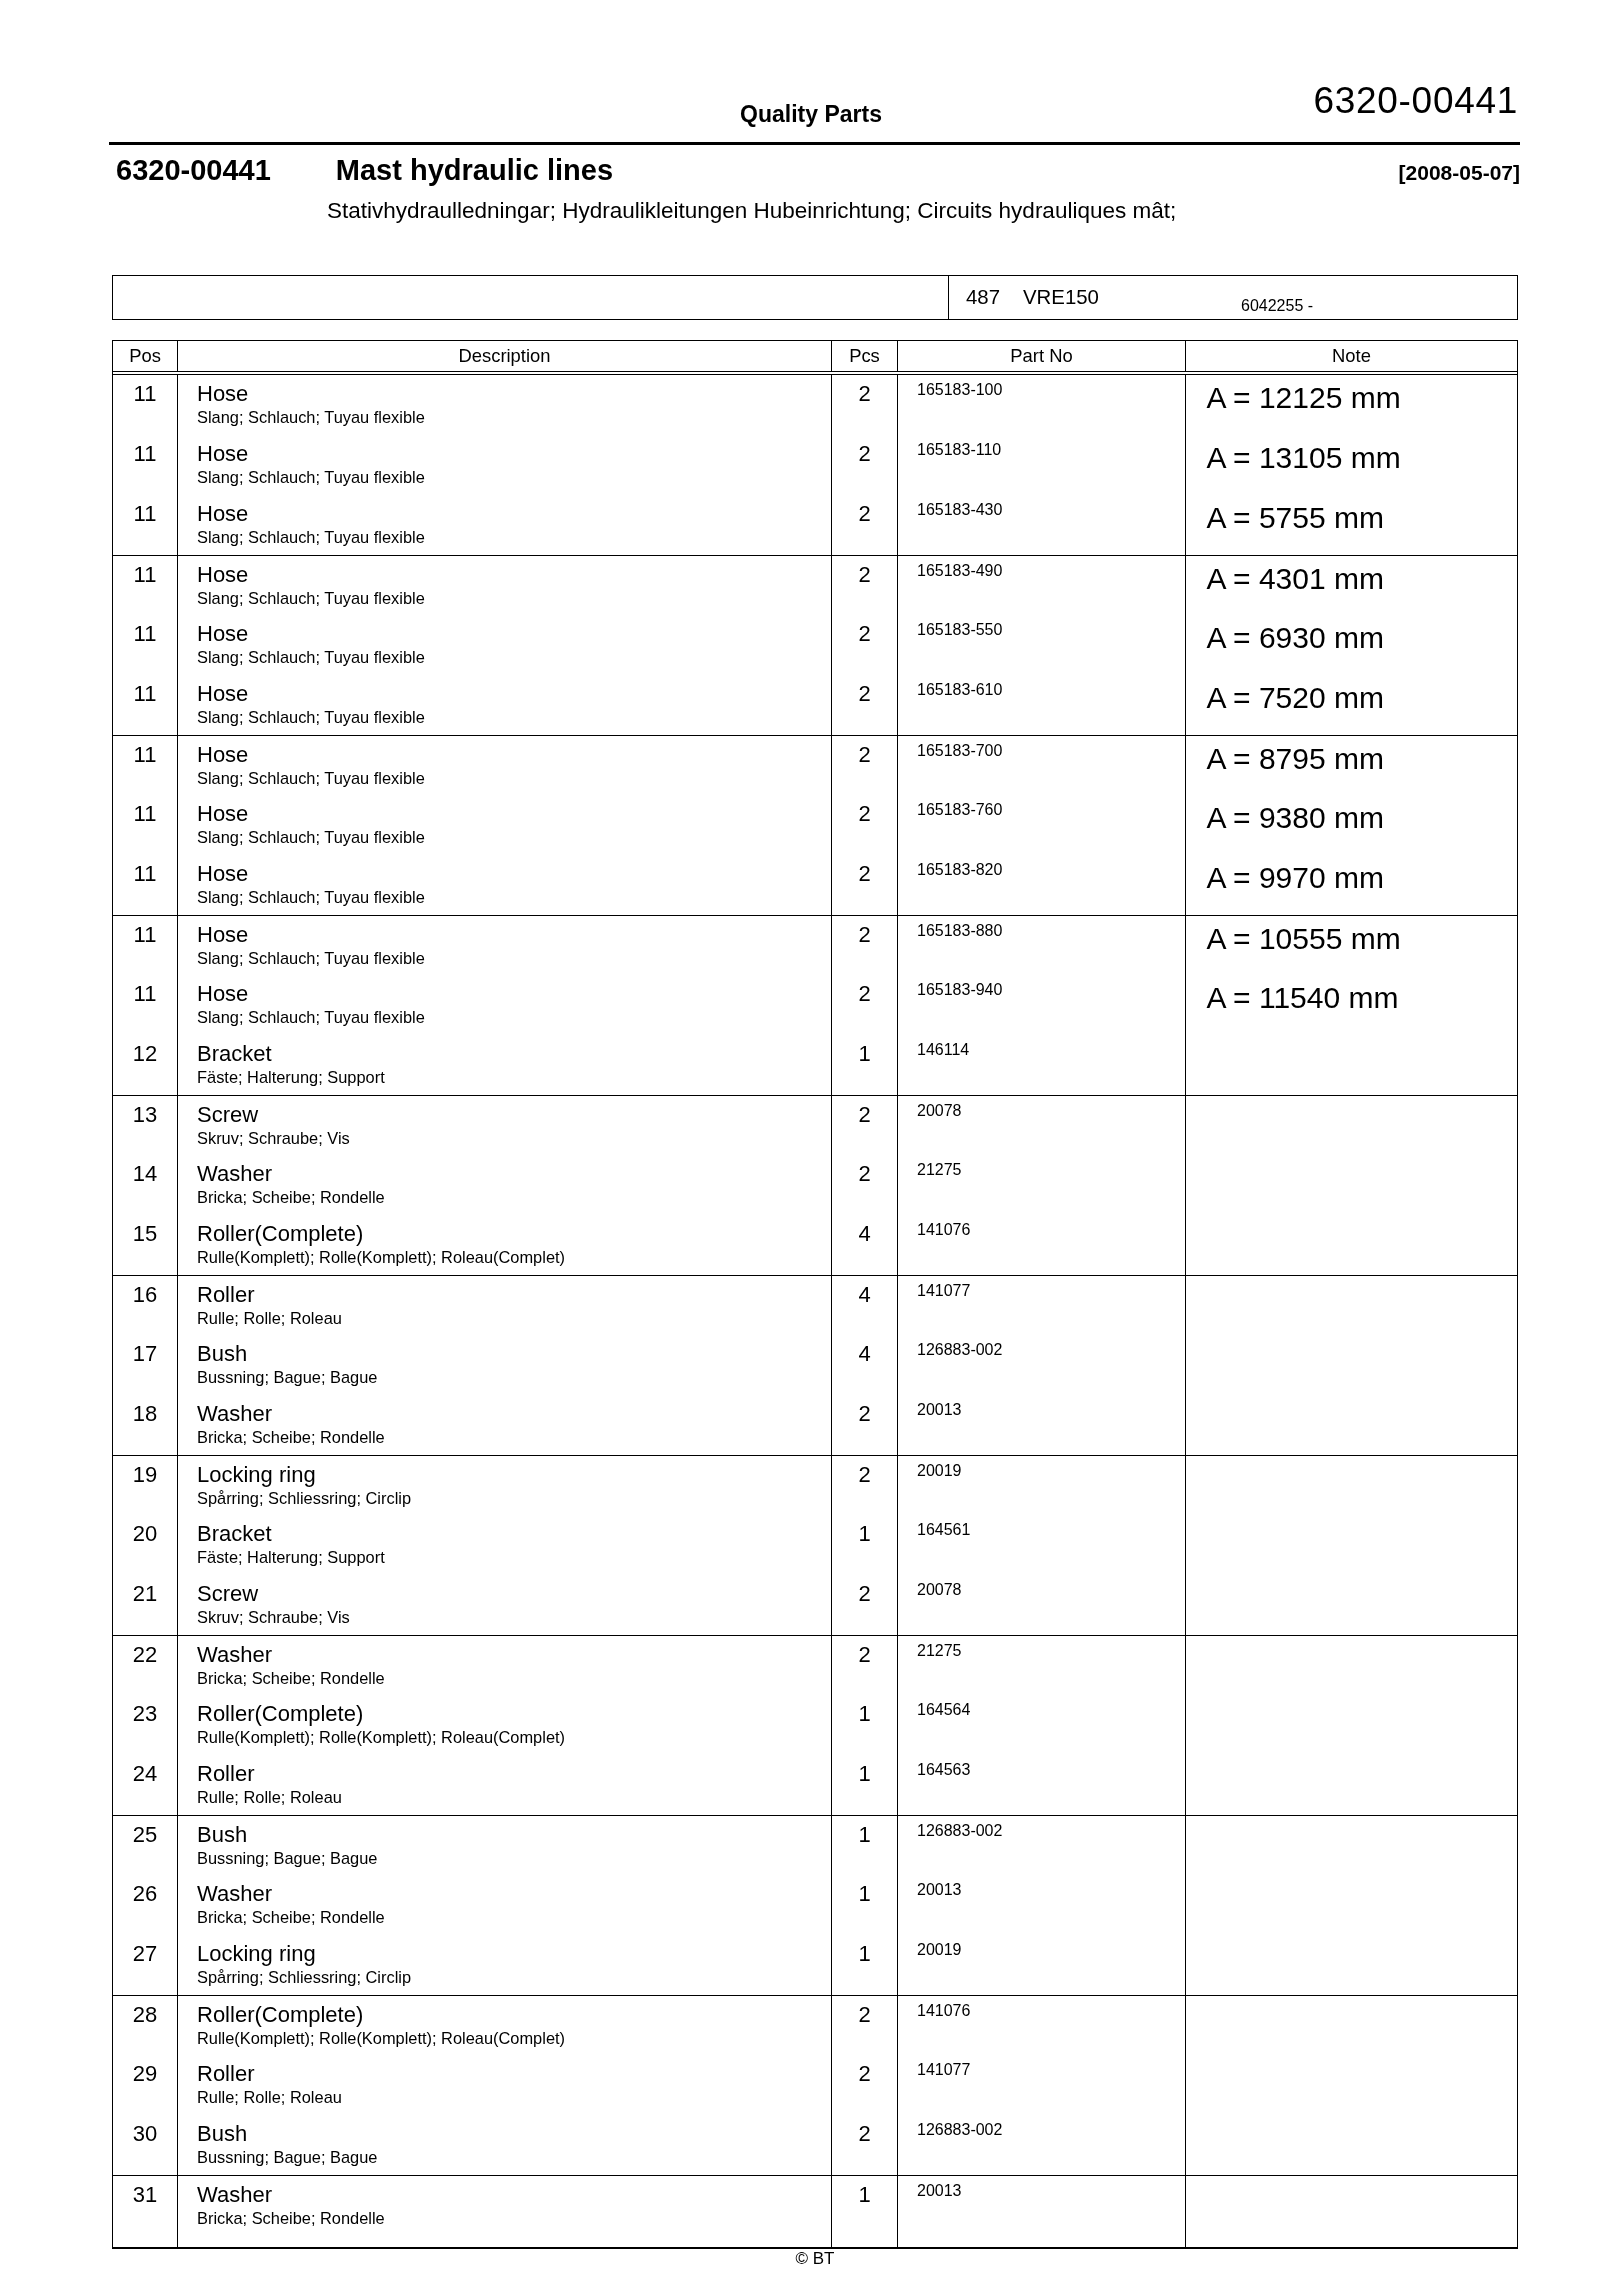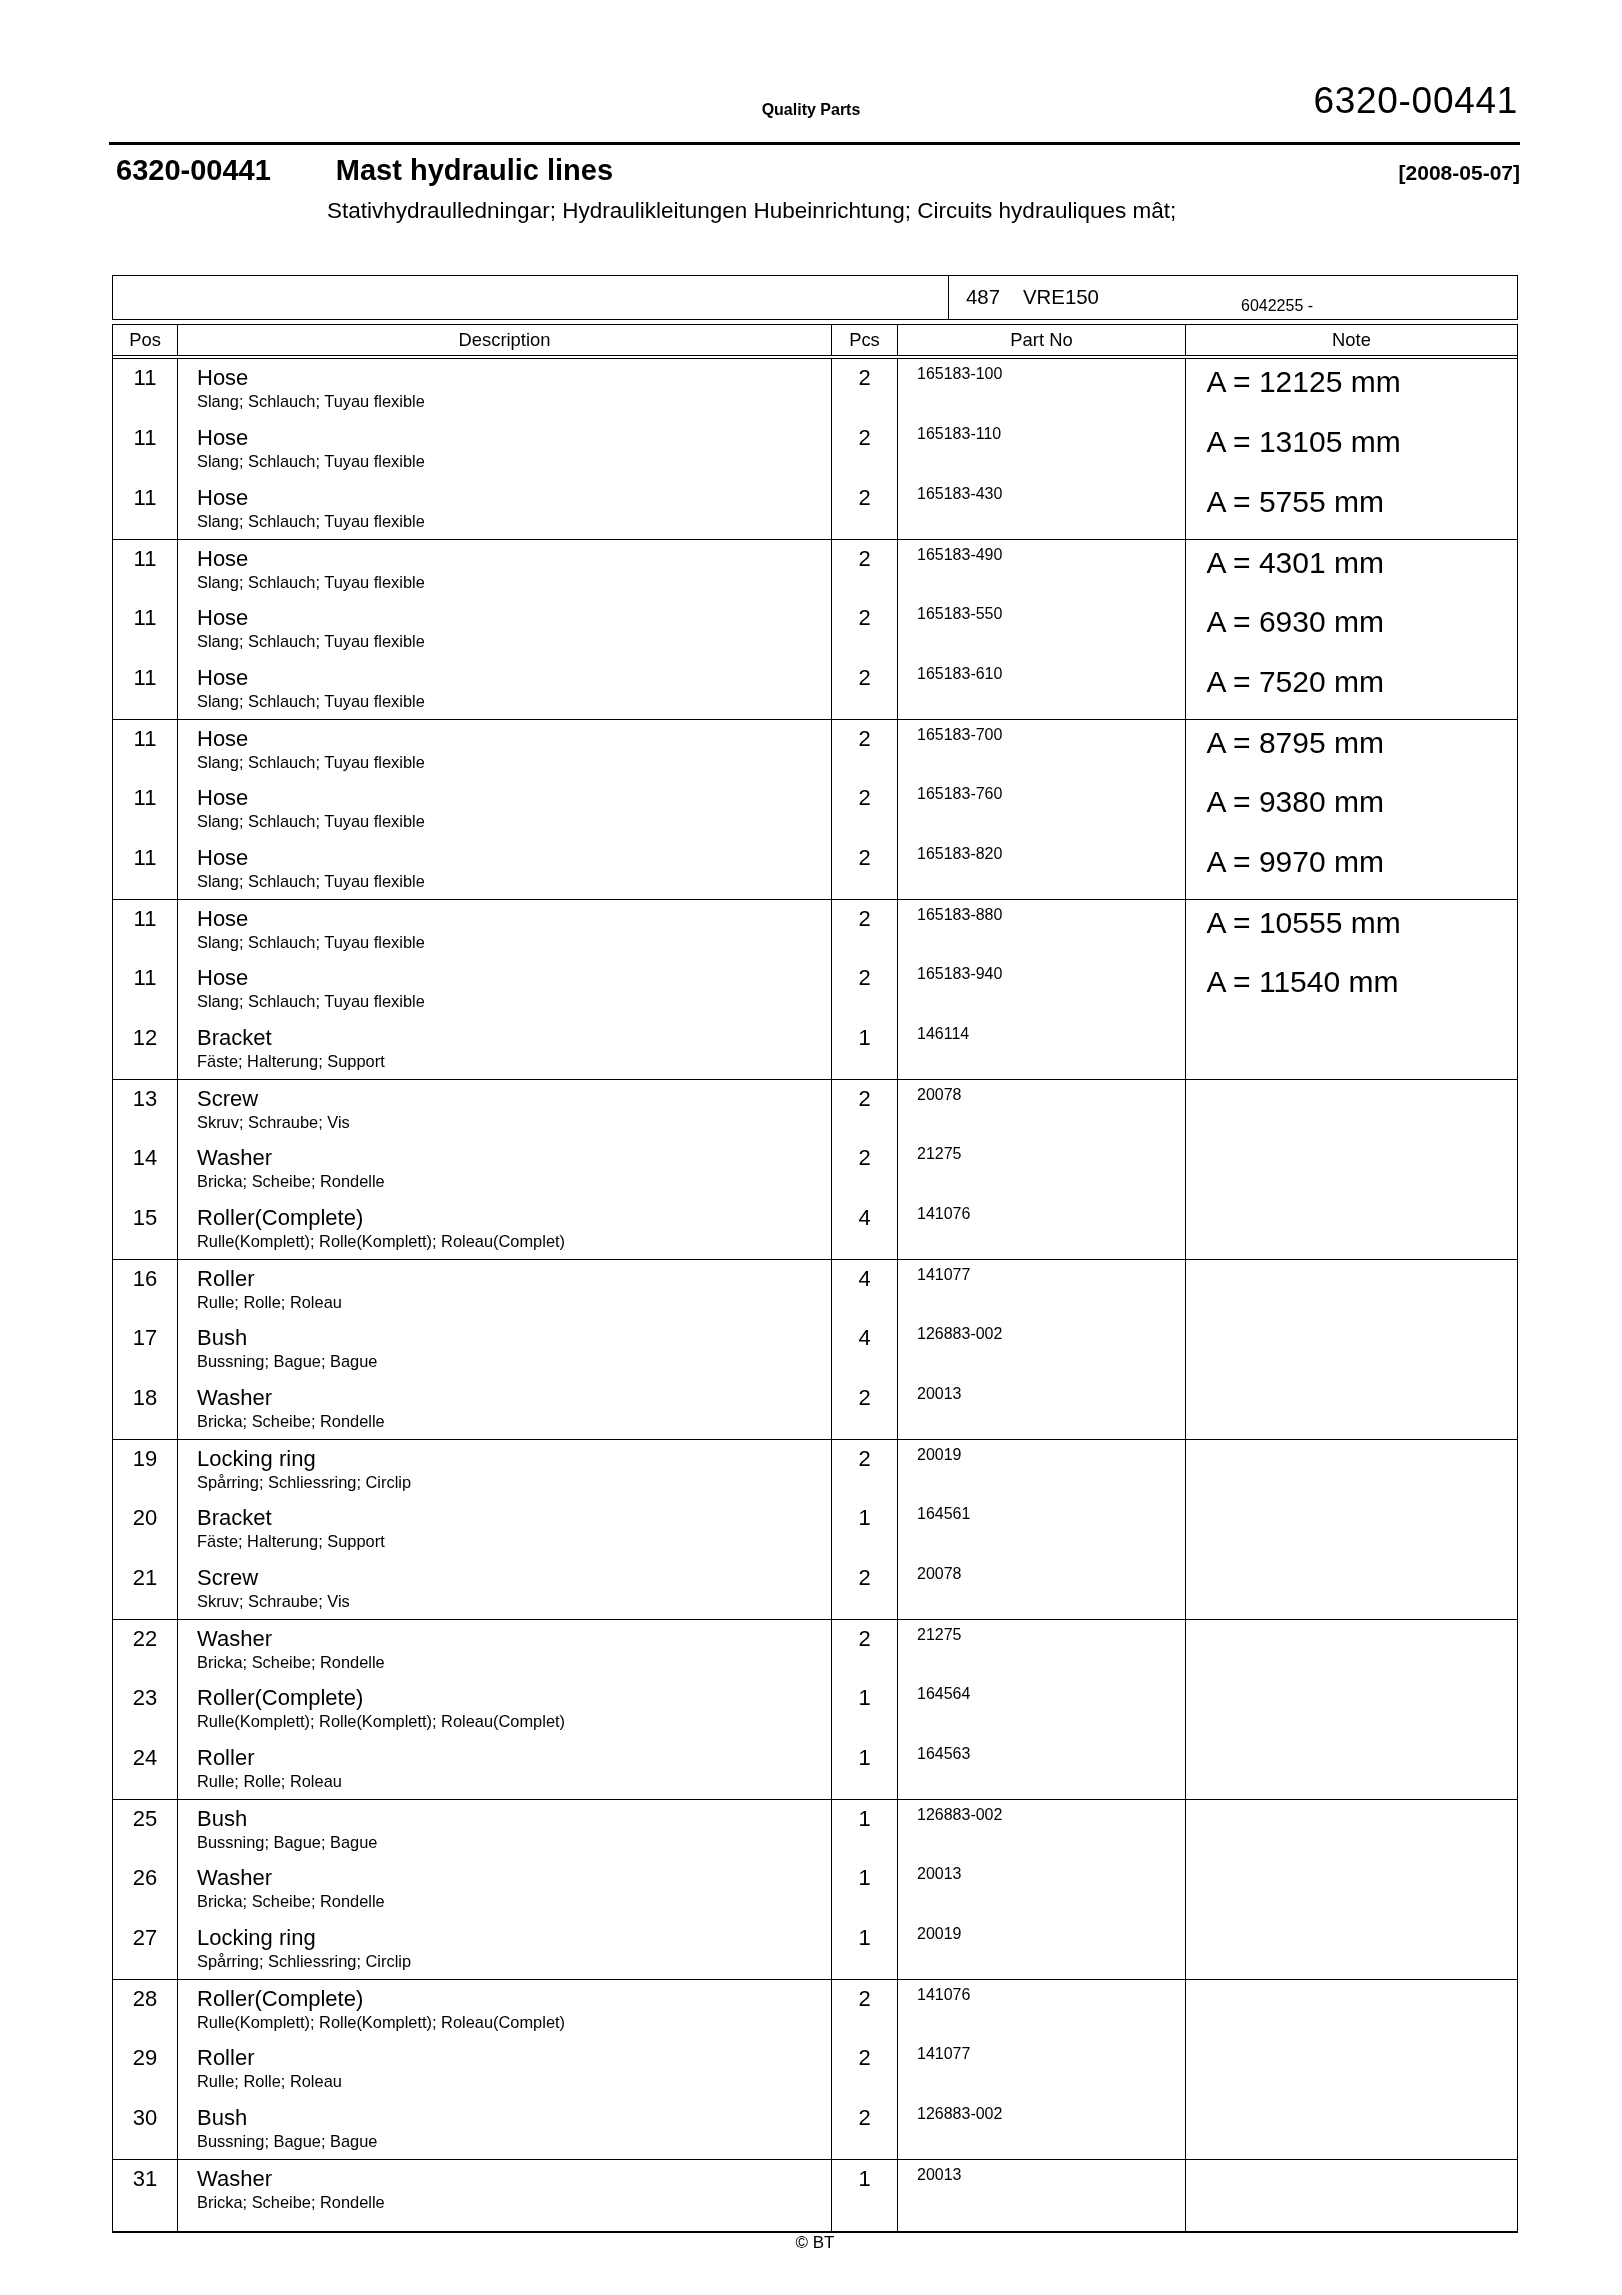--- a/index.html
+++ b/index.html
@@ -8,21 +8,21 @@
     width:1622px; height:2295px;
     background:#ffffff;
     color:#000000;
     font-family:"Liberation Sans","DejaVu Sans",sans-serif;
     overflow:hidden;
   }
 
   
   .running-header-center {
     position:absolute; left:0; top:101px; width:1622px;
-    text-align:center; font-size:16px; font-weight:bold;
+    text-align:center; font-size:23px; font-weight:bold;
   }
   .running-header-right {
     position:absolute; right:104px; top:80px;
     font-size:37px; font-weight:400; letter-spacing:0.7px;
   }
   .header-rule {
     position:absolute; left:109px; top:142px; width:1411px; height:2.7px;
     background:#000;
   }
 
@@ -45,21 +45,21 @@
   .meta-row {
     position:relative; box-sizing:border-box;
     height:45px; border:1.4px solid #000; background:#fff;margin-top:28px;
   }
   .meta-divider { position:absolute; left:835px; top:0; bottom:0; width:1.4px; background:#000; }
   .meta-code   { position:absolute; left:853px; top:10.2px; font-size:20.4px; }
   .meta-model  { position:absolute; left:910px; top:10.2px; font-size:20.4px; }
   .meta-serial { position:absolute; left:1128px; top:21px; font-size:16px; }
 
   .grid-table {
-    margin-top:4px; box-sizing:border-box;
+    margin-top:20px; box-sizing:border-box;
     border:1.4px solid #000; border-bottom:2px solid #000;
     background:#fff;
   }
   .header-row {
     display:grid; grid-template-columns:65px 654px 66px 288px 1fr;
     height:34px; box-sizing:border-box;
     border-bottom:4.1px double #000;
   }
   .header-cell {
     display:flex; align-items:center; justify-content:center;

